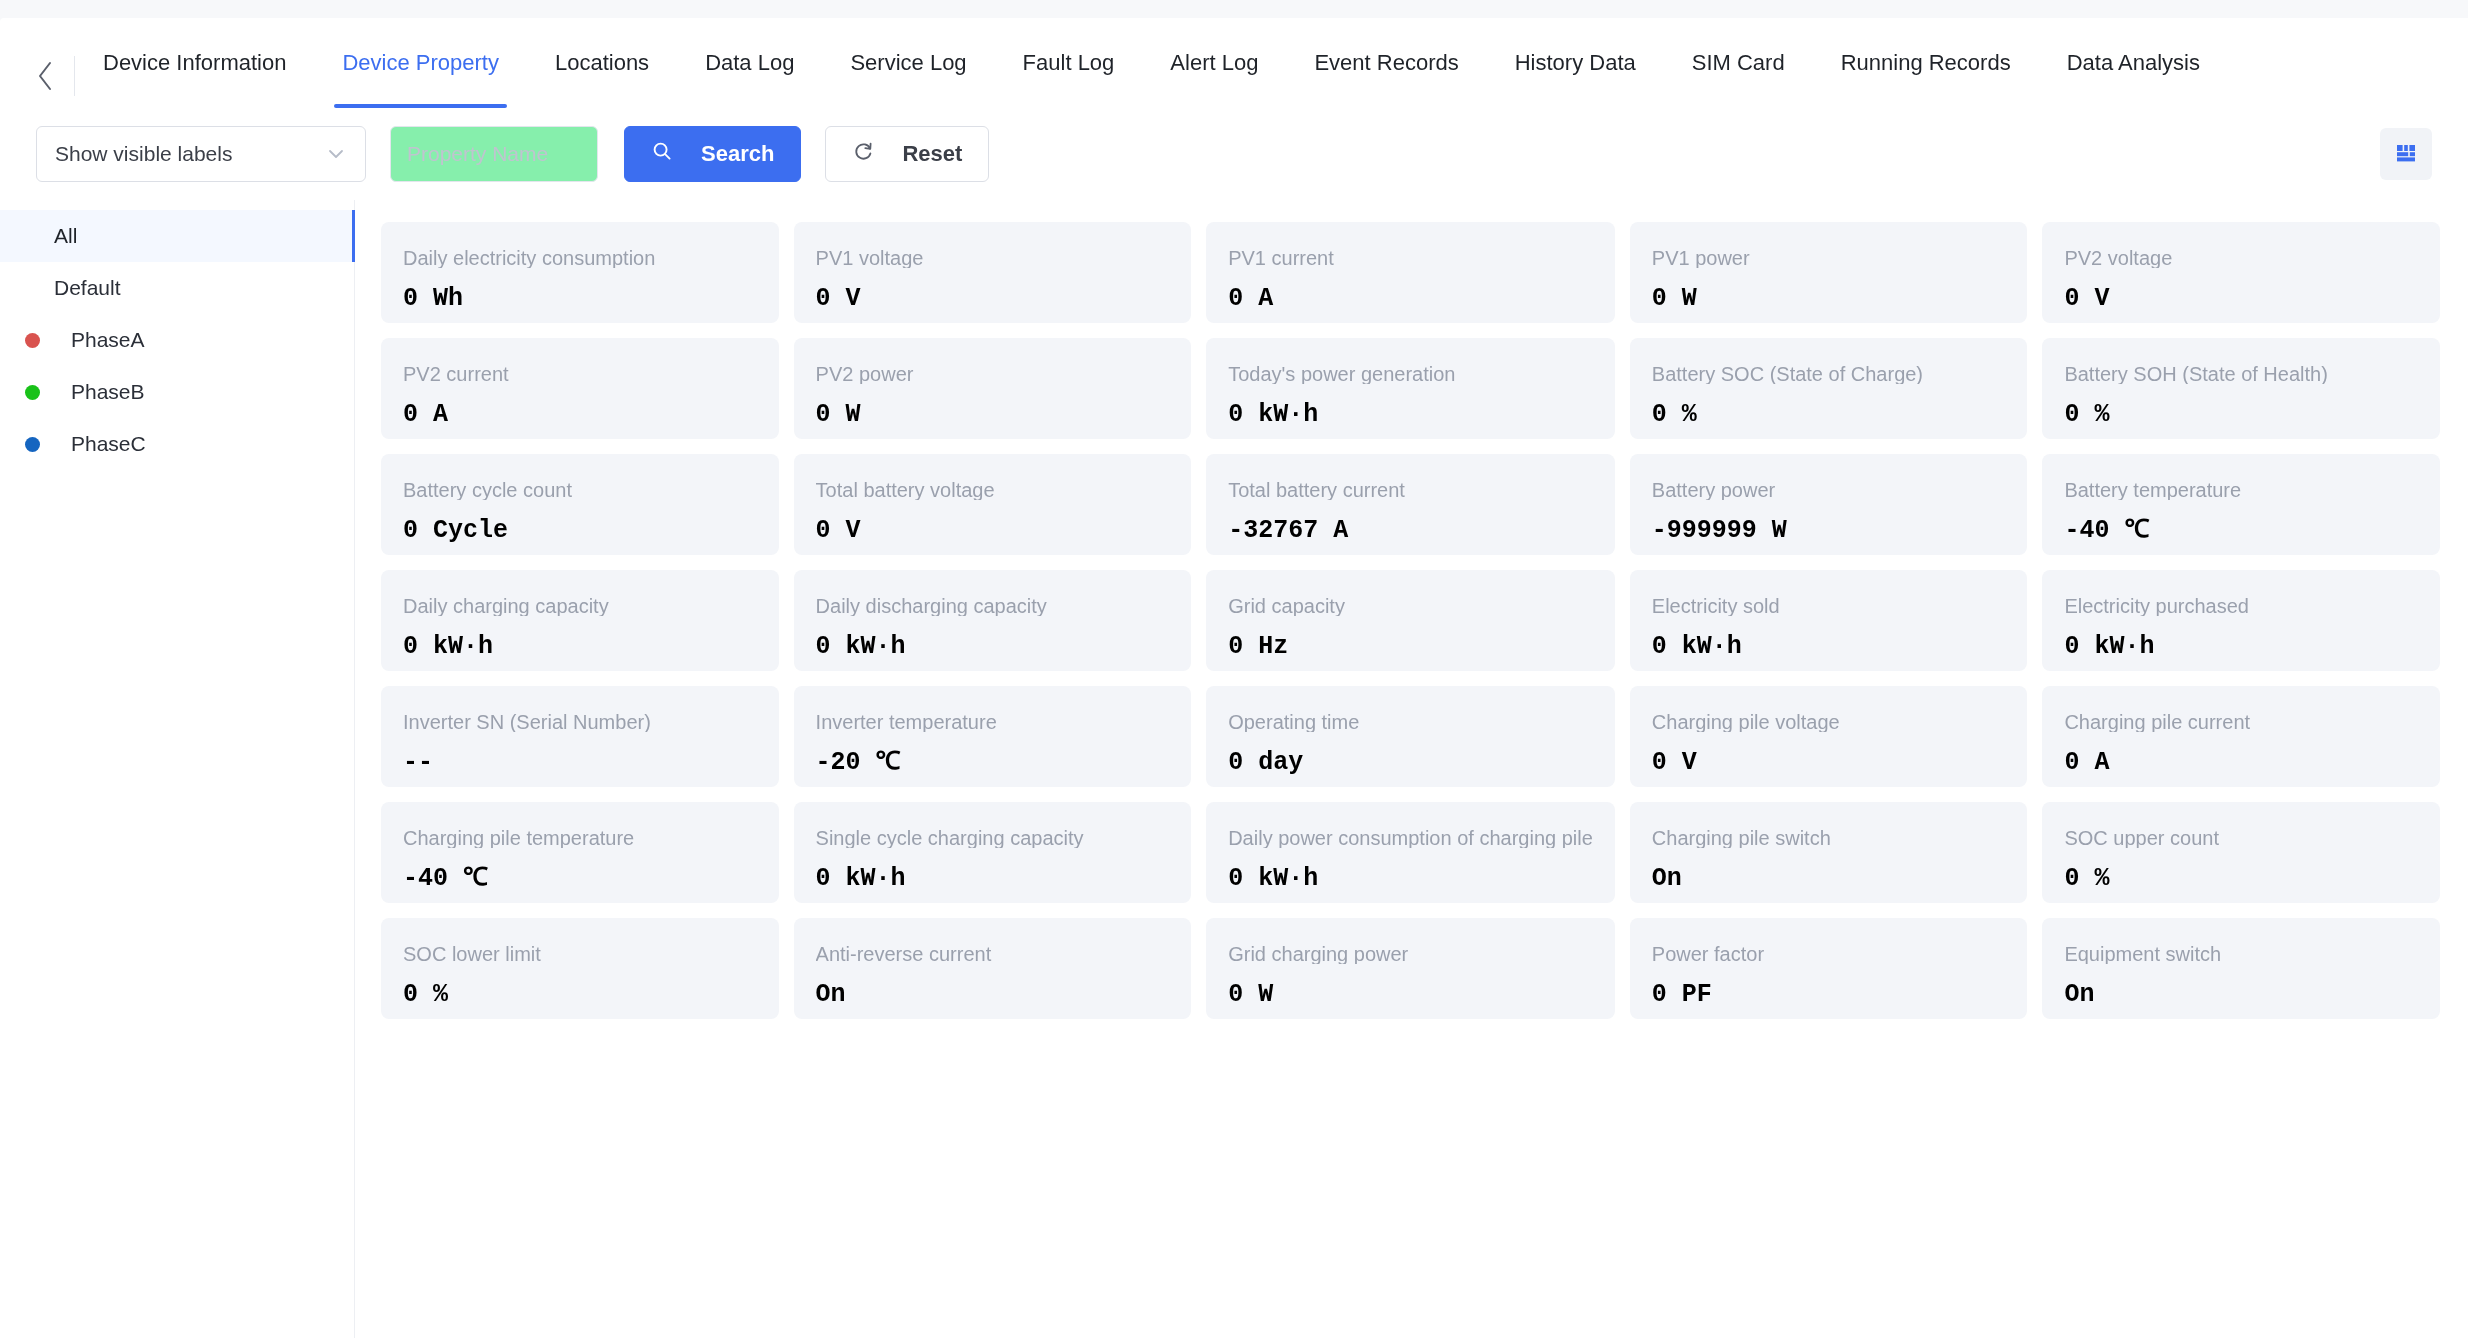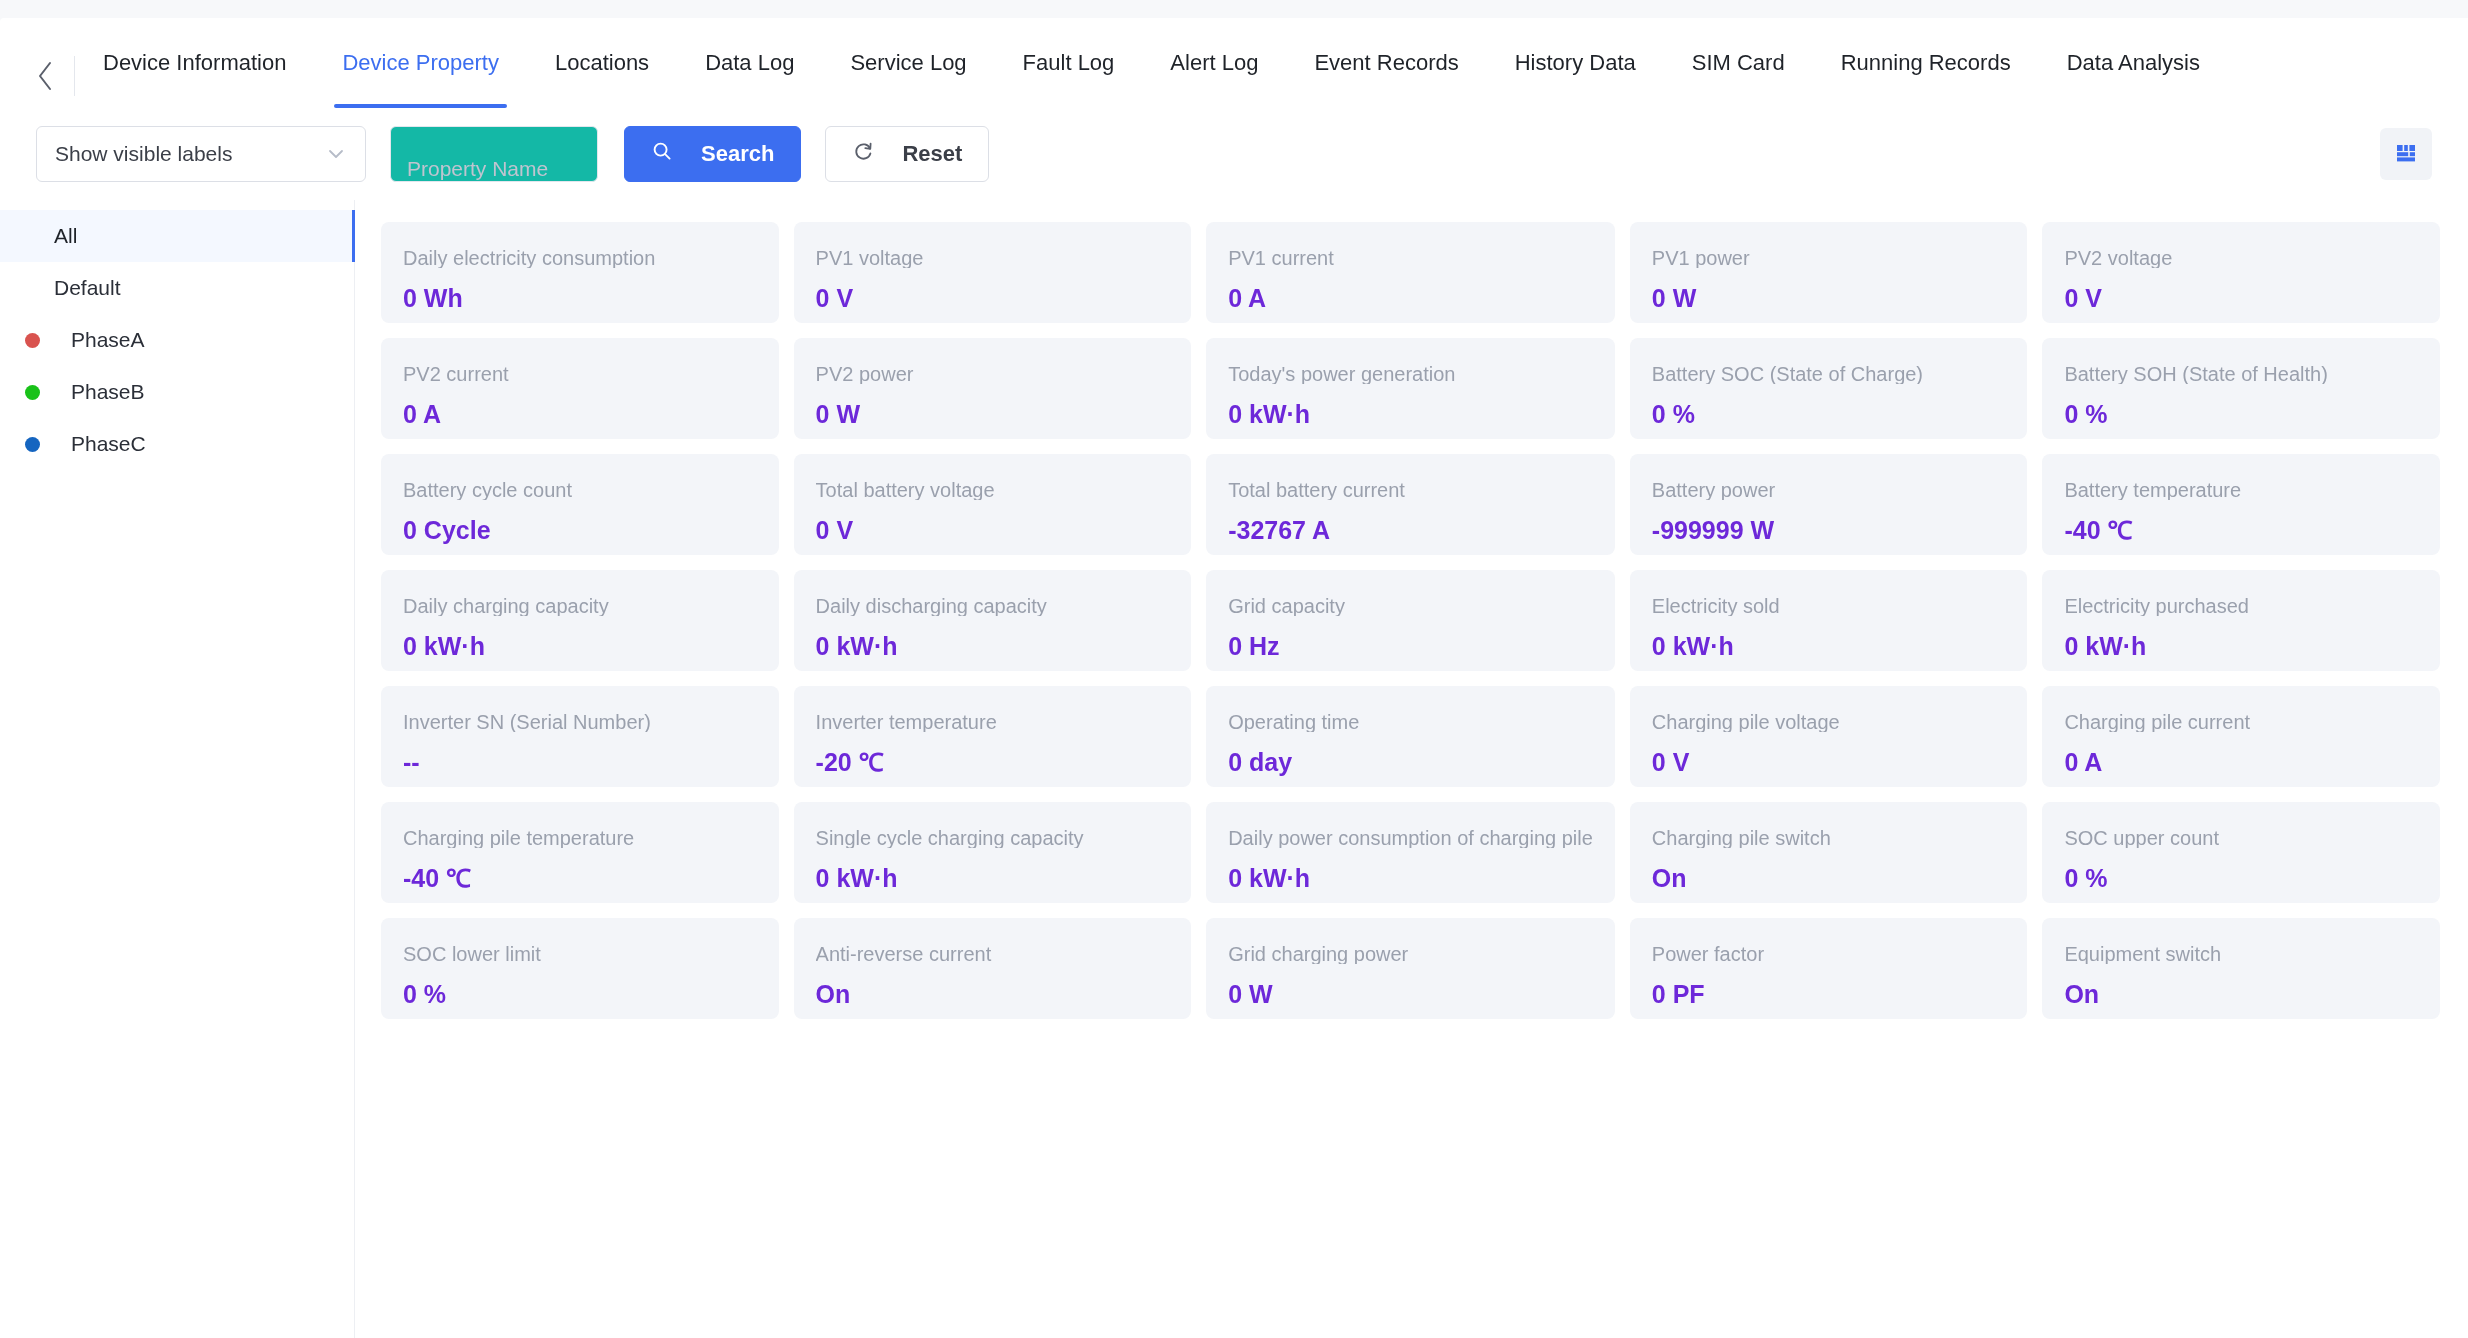--- a/index.html
+++ b/index.html
@@ -96,23 +96,23 @@
   }
   .chev { color: #b6bcc8; display: flex; align-items: center; }
   .search-wrap {
     margin-left: 24px;
     width: 208px;
   }
   .search-box {
     width: 208px; height: 56px;
     border: 1px solid #e3e6ed;
     border-radius: 6px;
-    display: flex; align-items: flex-end;
+    display: flex; align-items: center;
     padding: 0 16px;
-    background: #14b8a6;
+    background: #86efac;
   }
   .search-box input {
     flex: 1;
     border: none; outline: none;
     font-size: 21px;
     color: #3b3f48;
     font-family: "Liberation Sans", sans-serif;
     background: transparent;
   }
   .search-box input::placeholder { color: #bfc4cf; }
@@ -210,23 +210,24 @@
     color: #9aa0ad;
     line-height: 1;
     white-space: nowrap;
     overflow: hidden;
     text-overflow: ellipsis;
   }
   .card-value {
     margin-top: 18px;
     font-size: 25px;
     font-weight: bold;
-    color: #6d28d9;
+    color: #000000;
     line-height: 1;
     white-space: nowrap;
+    font-family: Liberation Mono, monospace;
   }
 </style>
 </head>
 <body>
 
 <div class="app">
 
   <div class="tabbar">
     <div class="back-btn">
       <span>

